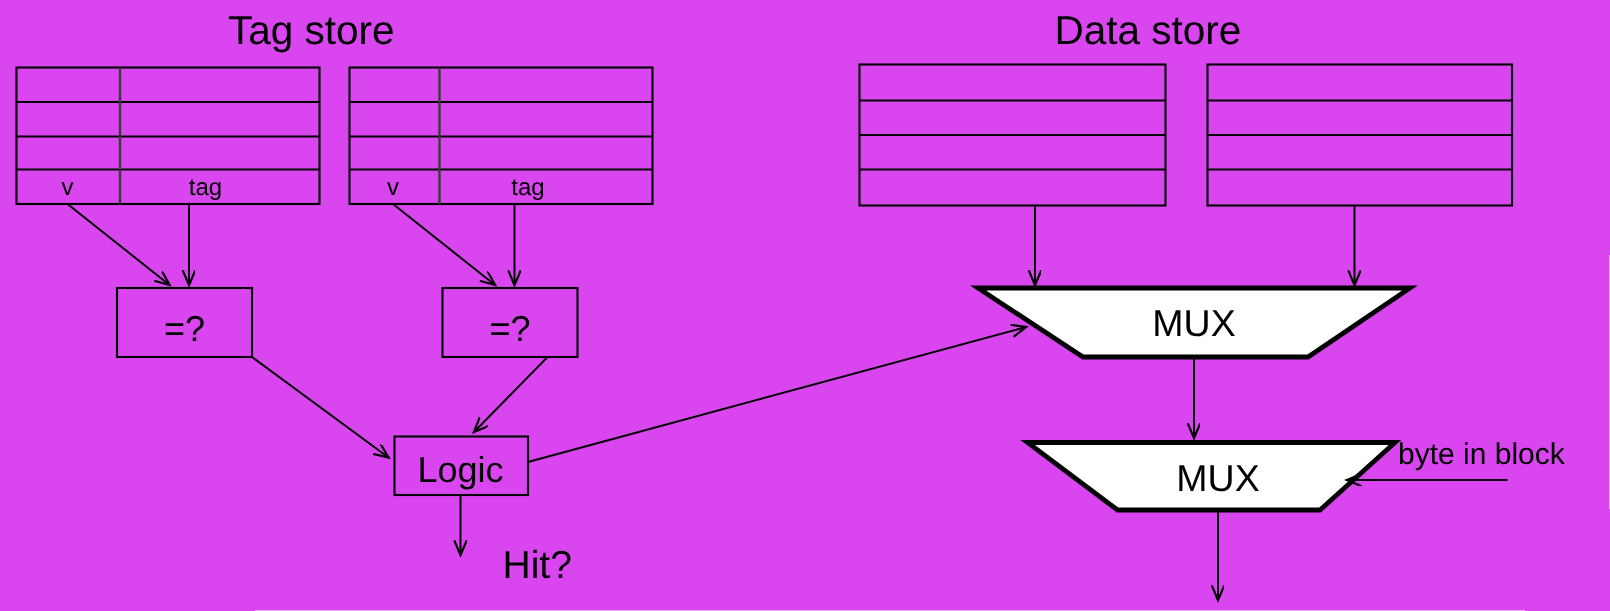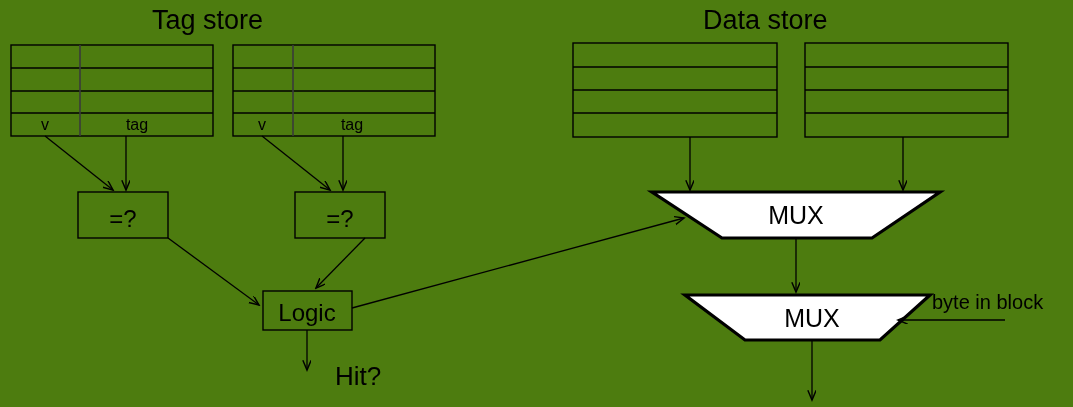--- a/index.html
+++ b/index.html
@@ -7,21 +7,21 @@
     padding: 0;
     background: #ffffff;
   }
   body {
     font-family: "Liberation Sans", sans-serif;
   }
   #diagram-root {
     position: relative;
     width: 1073px;
     height: 407px;
-    background: #4d7c0f;
+    background: #d946ef;
     overflow: hidden;
   }
   svg#cache-diagram {
     display: block;
     width: 1073px;
     height: 407px;
   }
   .box-stroke {
     fill: none;
     stroke: #000000;

